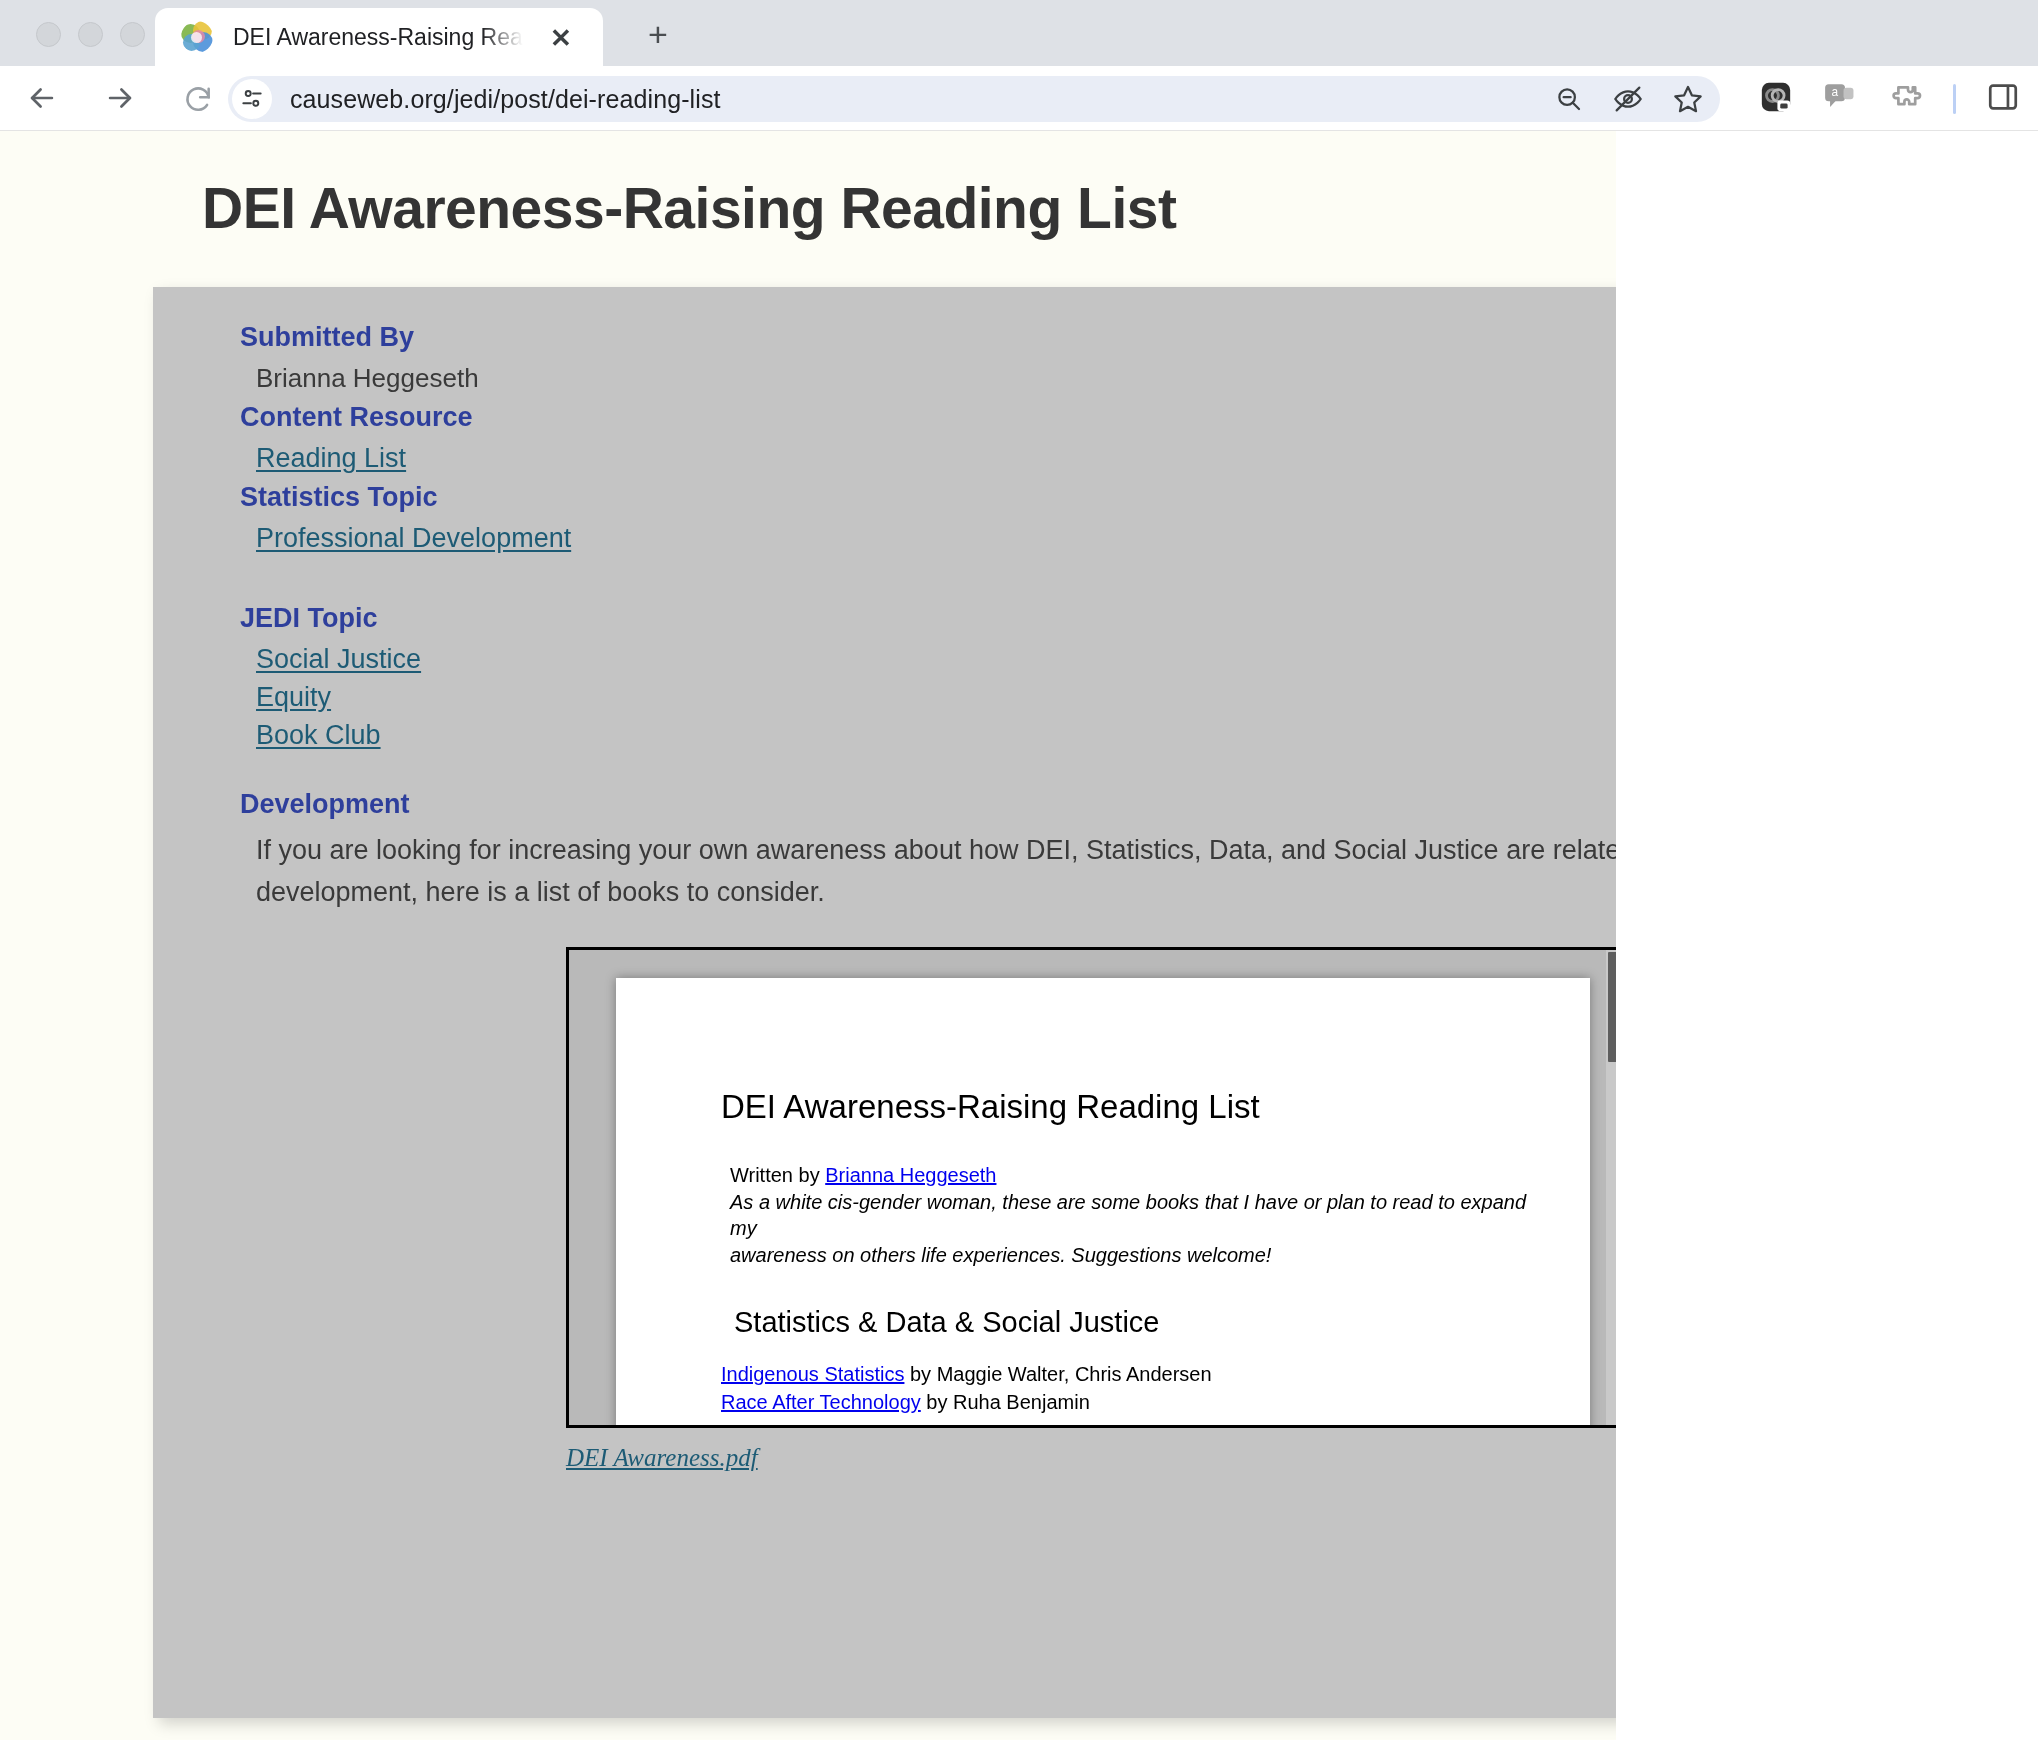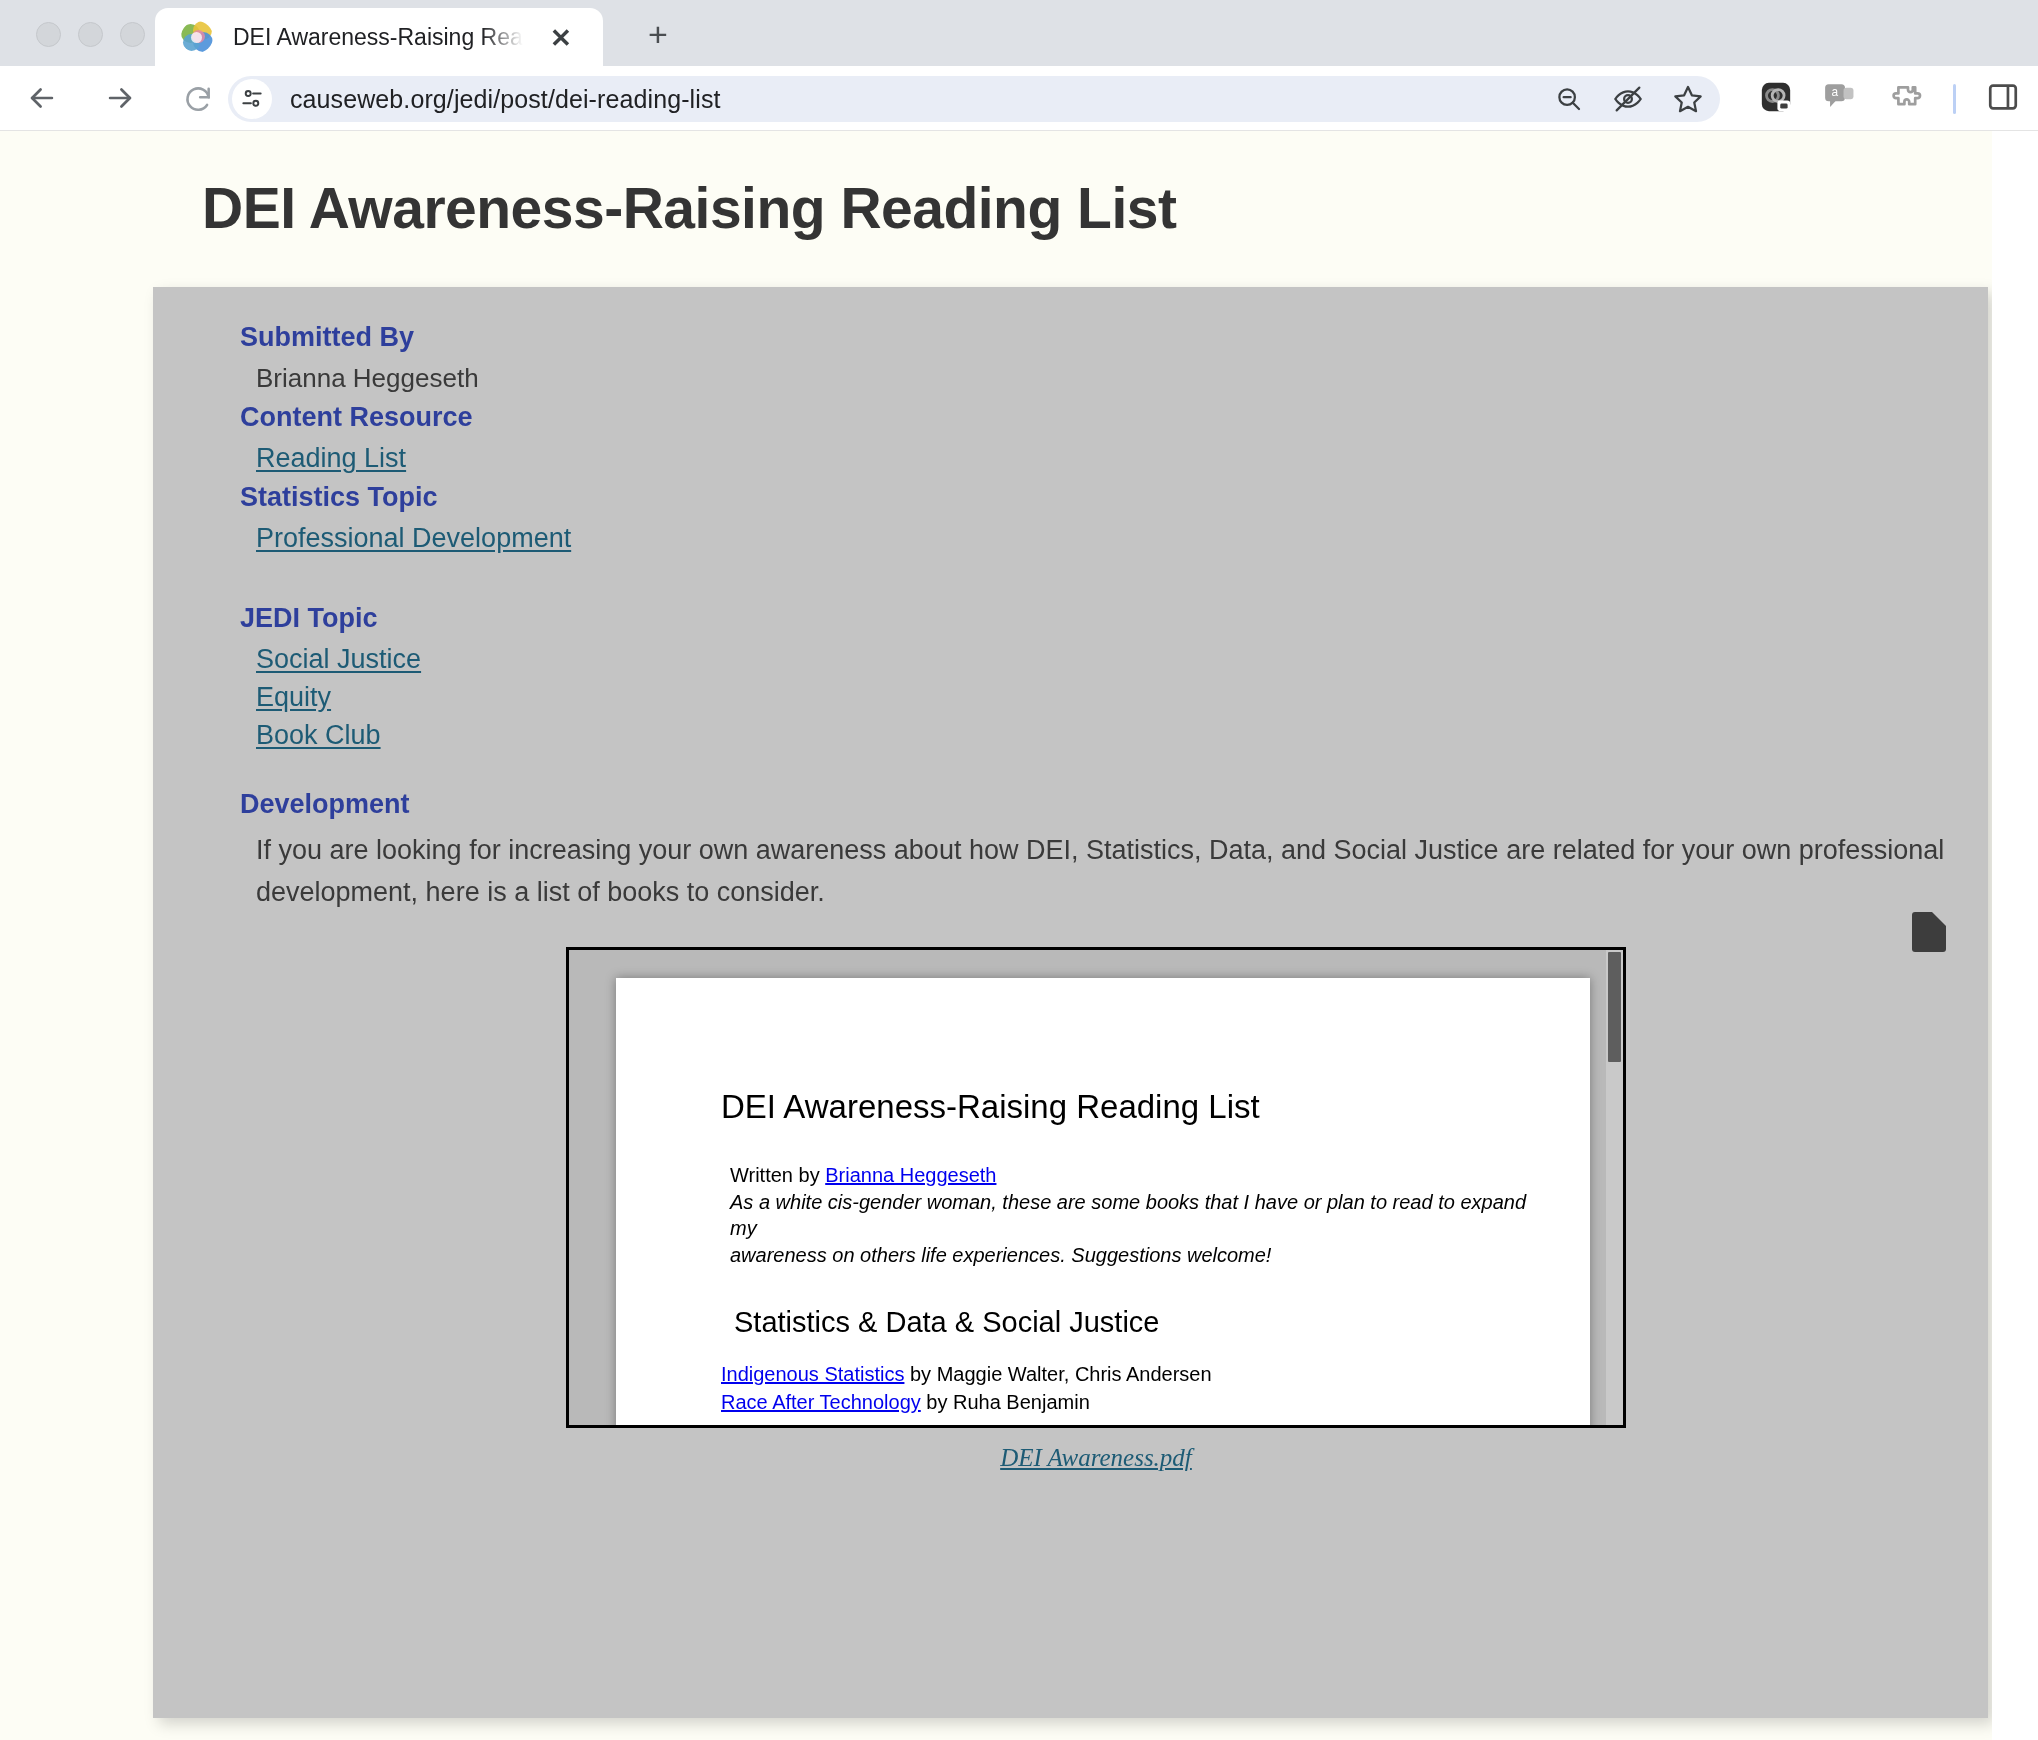--- a/index.html
+++ b/index.html
@@ -113,21 +113,21 @@
   .ext-icons {
     position: absolute; right: 18px; top: 8px; height: 50px;
     display: flex; align-items: center; gap: 30px;
   }
   .ext-sep { width: 3px; height: 30px; background: #bcd0f5; border-radius: 2px; }
 
   
   .page {
     position: absolute;
     left: 0; top: 131px;
-    width: 1992px; height: 1609px;
+    width: 1616px; height: 1609px;
     background: #fdfdf5;
     overflow: hidden;
   }
   .page-title {
     margin: 44px 0 0 202px;
     font-size: 57px; font-weight: 700; color: #343434;
     letter-spacing: -0.5px;
   }
 
   .card {
@@ -219,21 +219,21 @@
   .pdf-link { color: #0000ee; text-decoration: underline; }
   .pdf-italic { font-style: italic; }
   .pdf-h2 {
     font-size: 29px; color: #000; font-weight: 400;
     margin: 38px 0 22px 13px;
   }
   .pdf-list { font-size: 20px; line-height: 1.38; color: #000; }
   .pdf-list div { margin: 0; }
 
   .pdfcaption {
-    text-align: center; margin-top: 16px;
+    text-align: left; margin-top: 16px;
     font-family: "Liberation Serif", serif;
     font-style: italic; font-size: 25px;
     color: #1d5b75; text-decoration: underline;
     text-underline-offset: 2px;
   }
 </style>
 </head>
 <body>
 
 <div class="browser">

